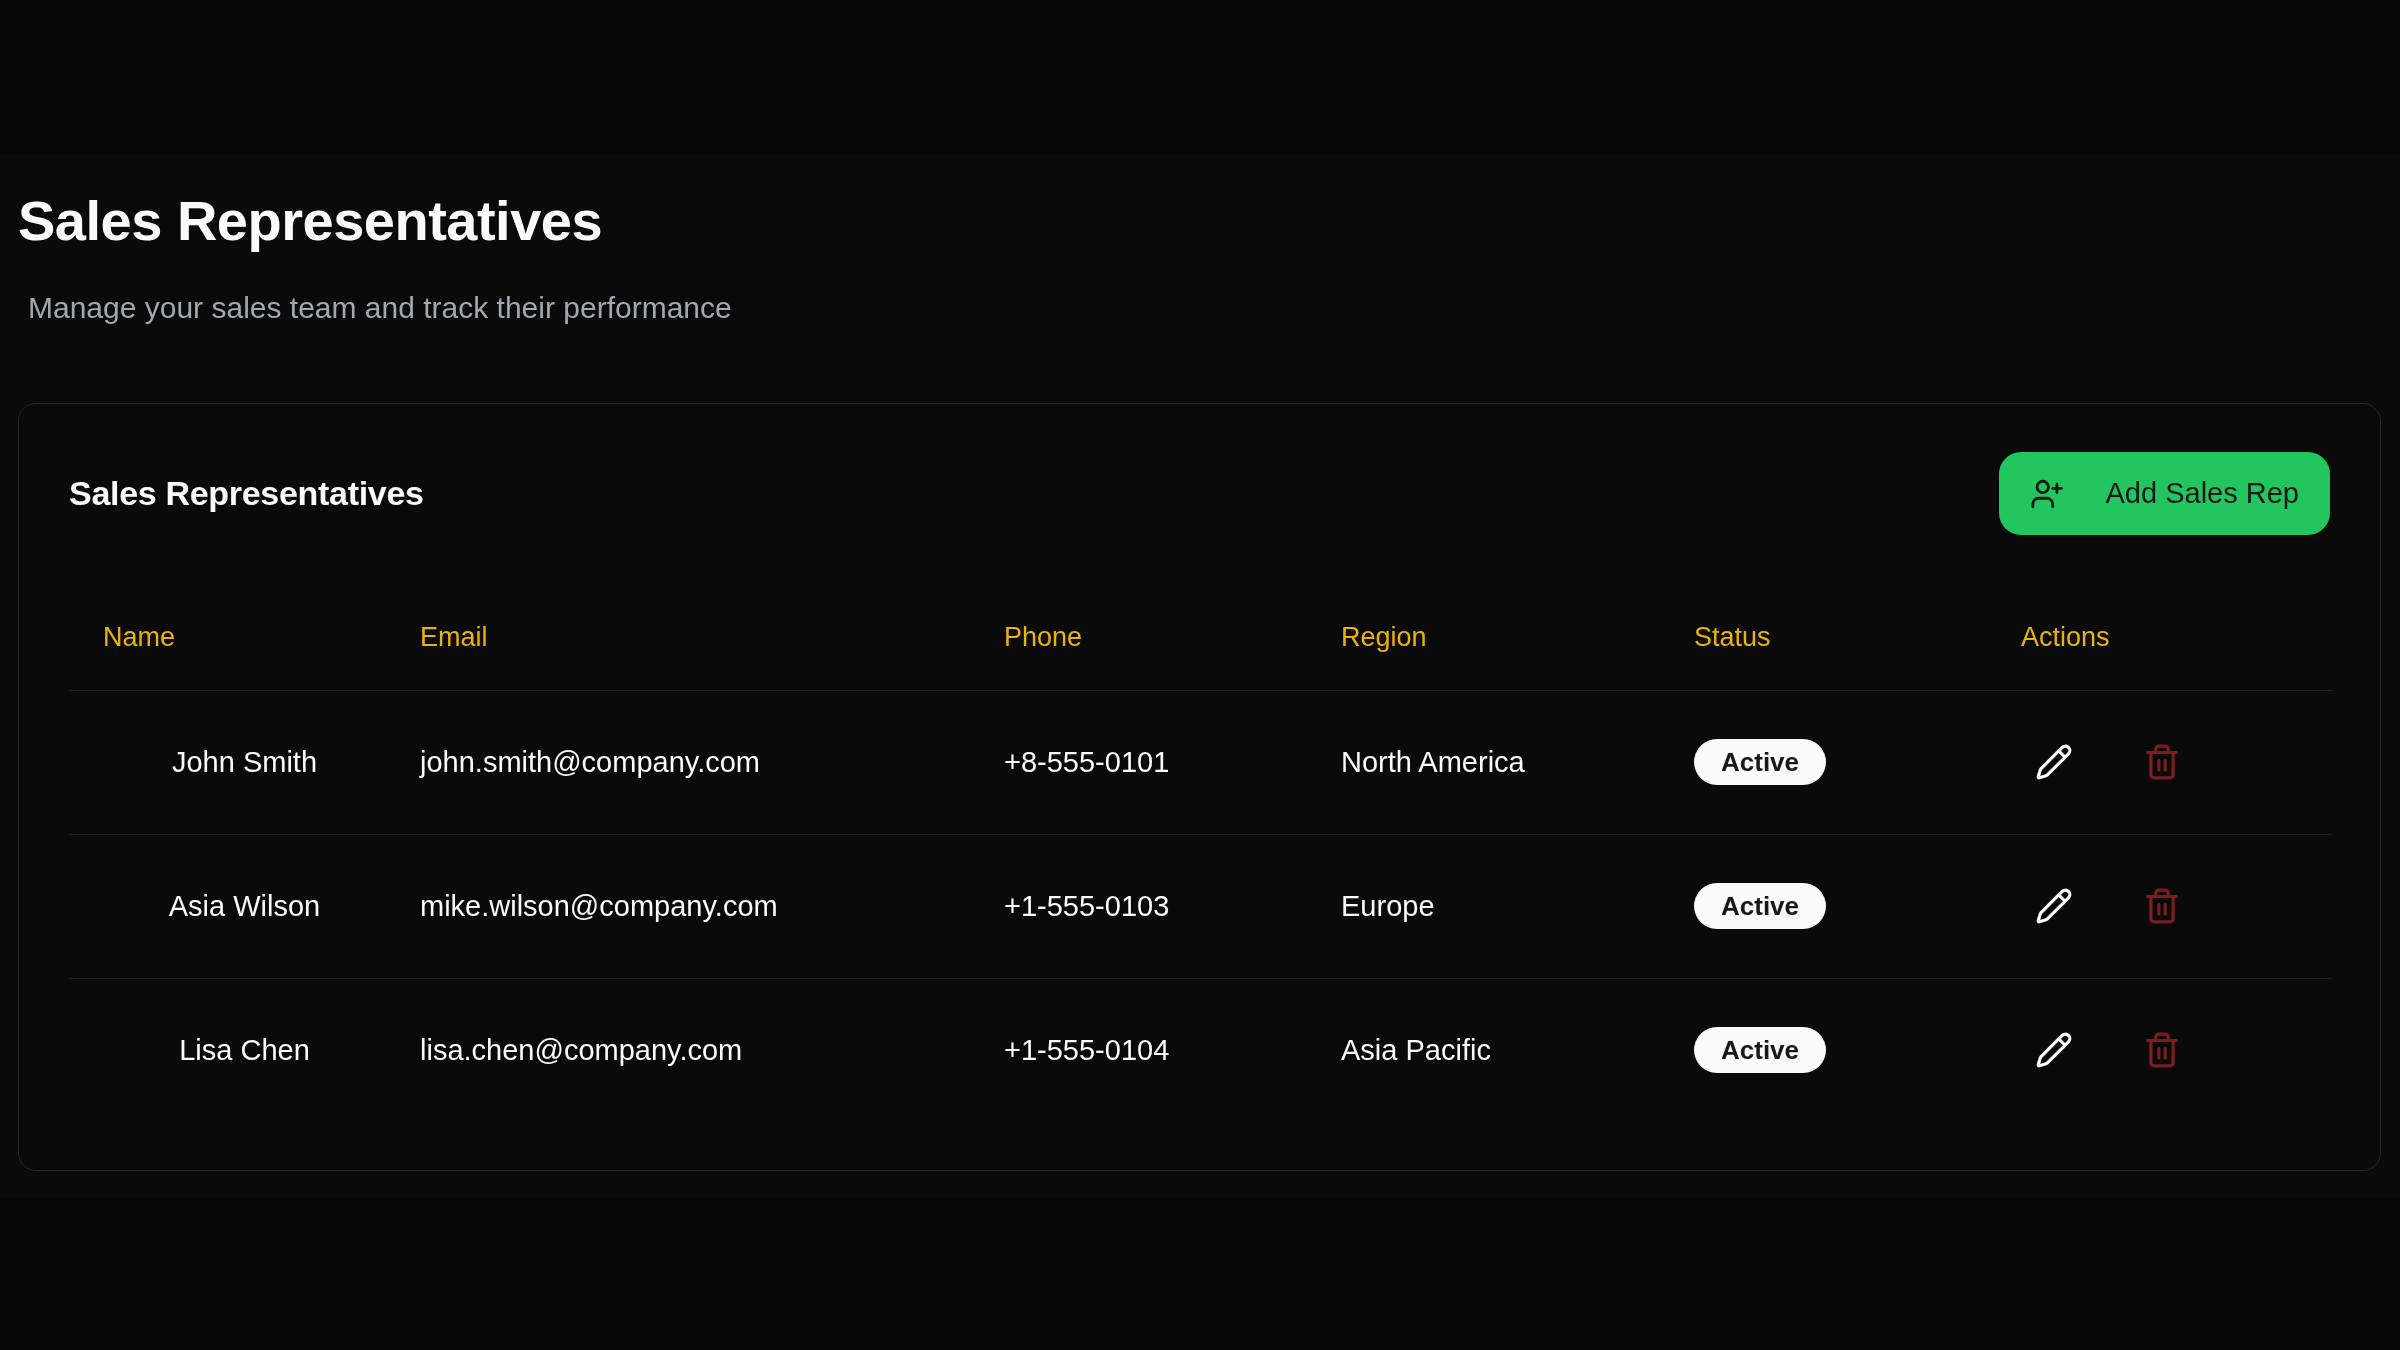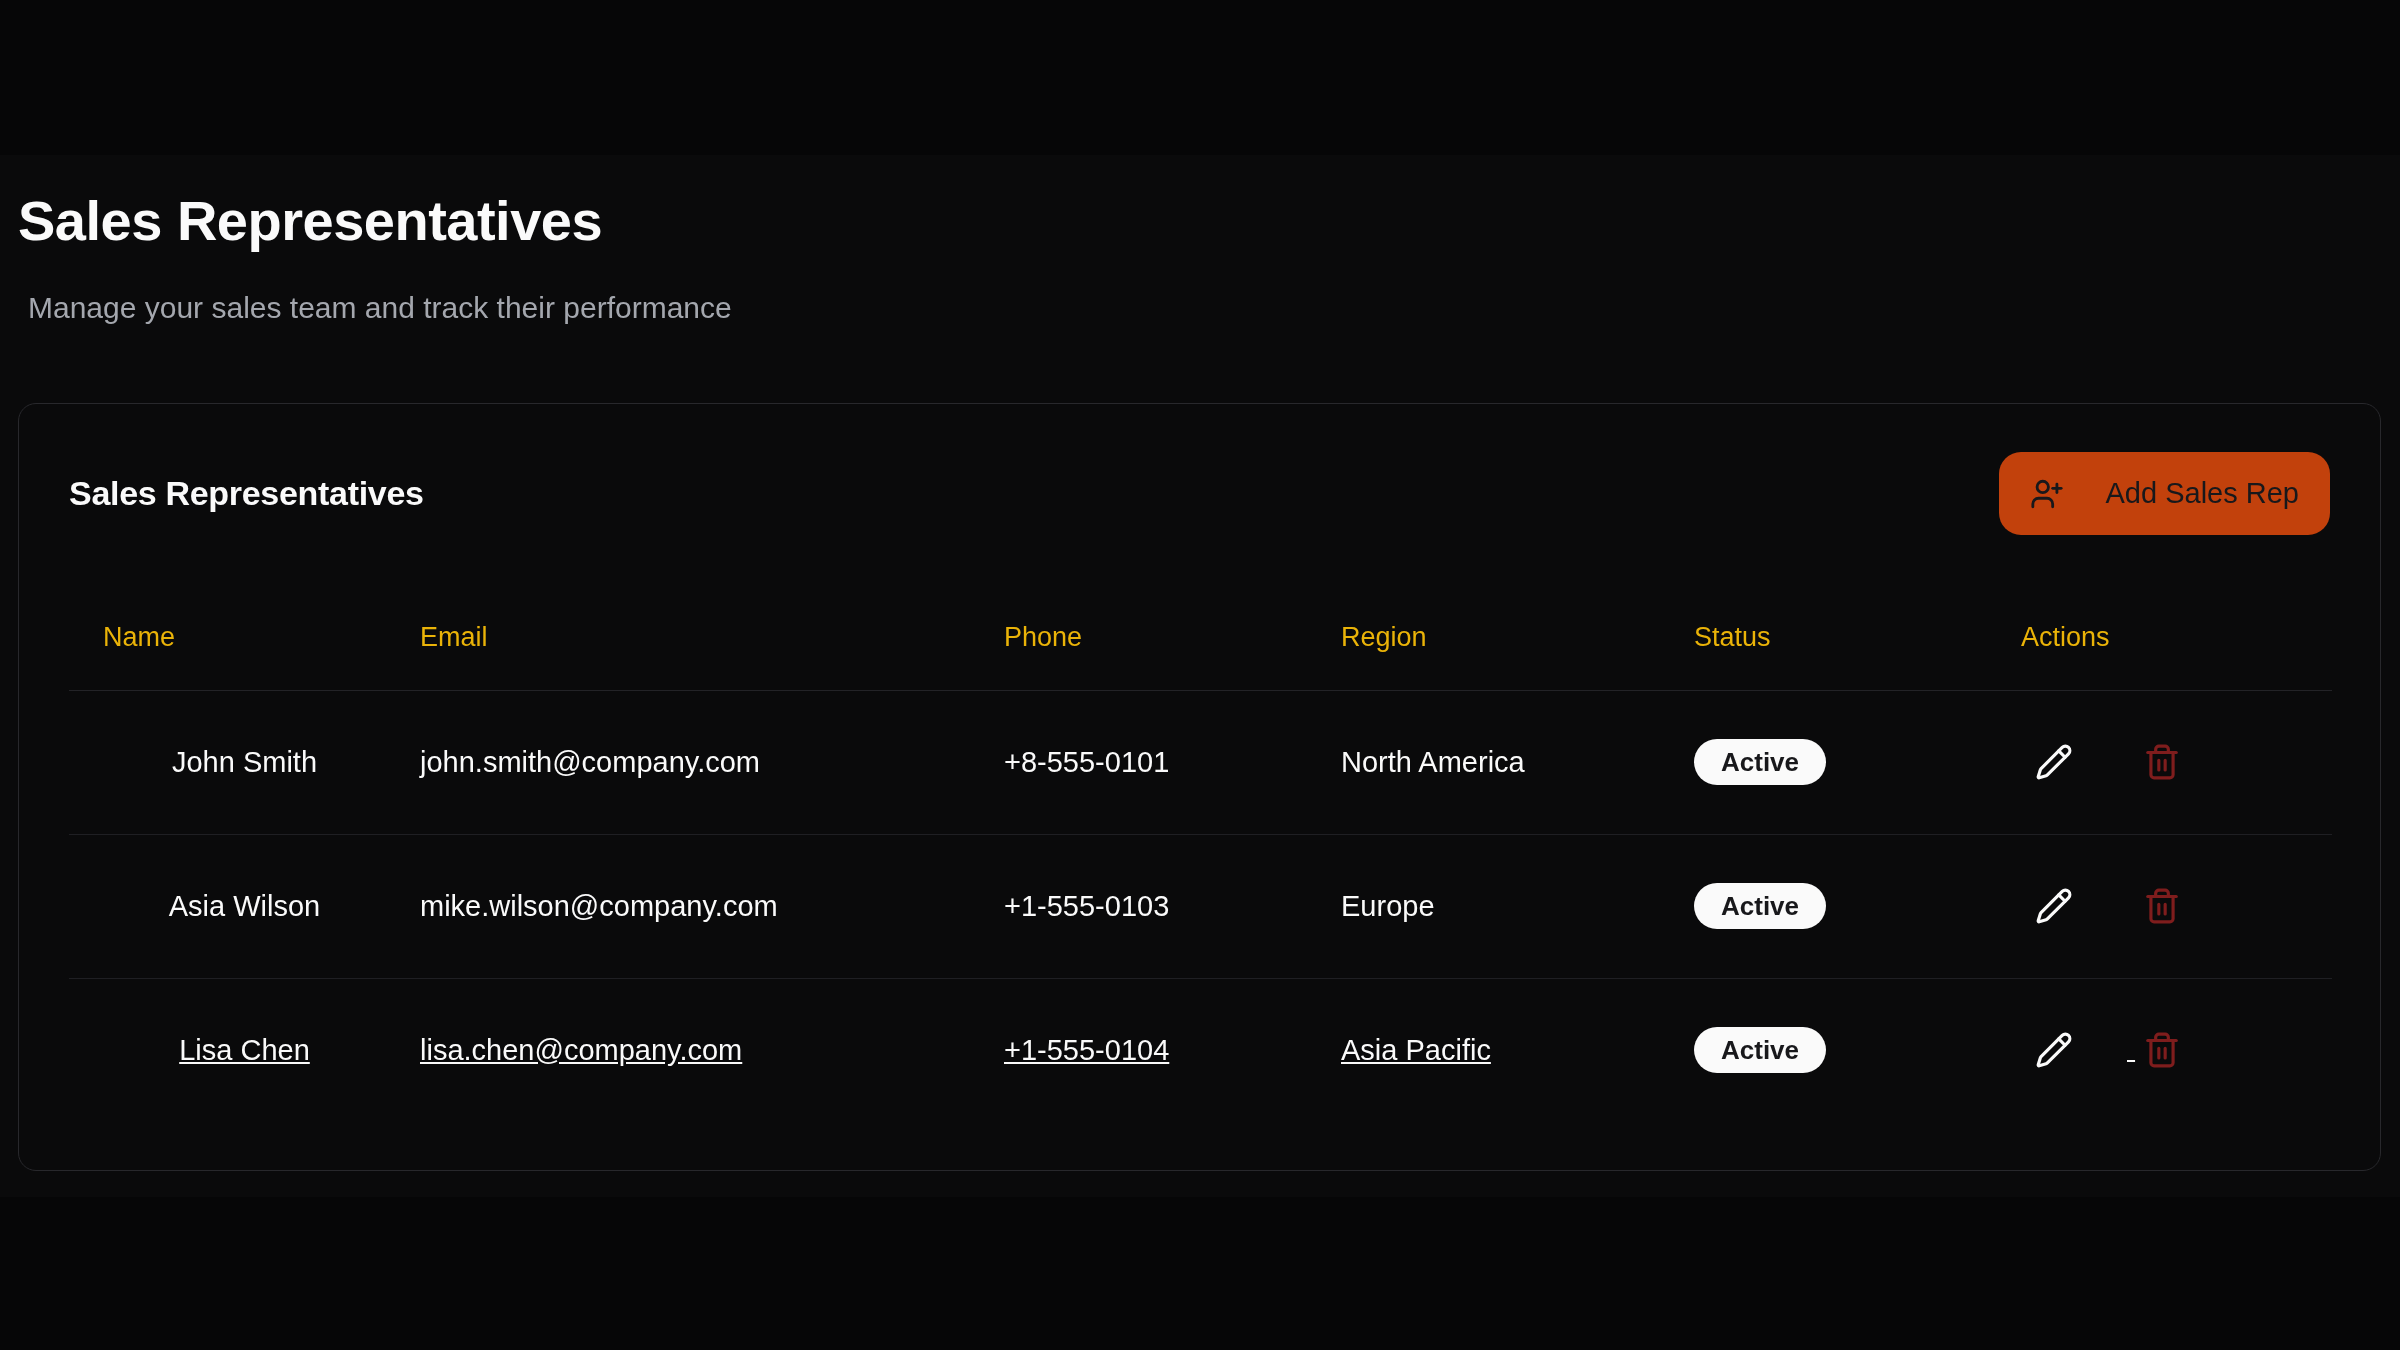--- a/index.html
+++ b/index.html
@@ -59,21 +59,21 @@
     font-weight: 700;
     letter-spacing: -0.3px;
     color: #fafafa;
   }
   .add-btn {
     display: flex;
     align-items: center;
     gap: 42px;
     height: 83px;
     padding: 0 31px;
-    background: #c2410c;
+    background: #22c55e;
     color: #18181b;
     border: none;
     border-radius: 22px;
     font-family: inherit;
     font-size: 29px;
     font-weight: 500;
     cursor: pointer;
   }
   .add-btn svg { width: 34px; height: 34px; display: block; }
 
@@ -95,21 +95,21 @@
   }
   table.reps td {
     height: 144px;
     padding: 0 0 0 34px;
     vertical-align: middle;
     font-size: 29px;
     font-weight: 400;
     color: #fafafa;
     border-bottom: 1px solid #1f1f23;
   }
-  table.reps tbody tr:last-child td { border-bottom: none; text-decoration: underline; }
+  table.reps tbody tr:last-child td { border-bottom: none; }
   td.cell-name { font-weight: 500; text-align: center; }
 
   .badge {
     display: inline-block;
     padding: 10px 27px;
     background: #fafafa;
     color: #18181b;
     border-radius: 999px;
     font-size: 26px;
     font-weight: 600;

